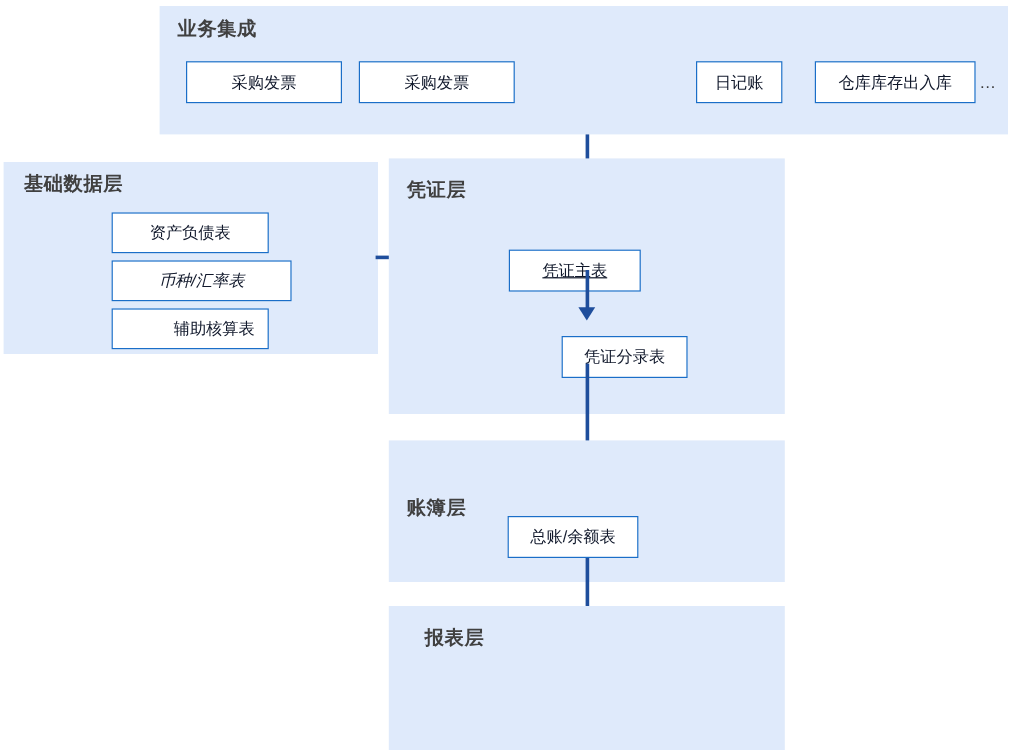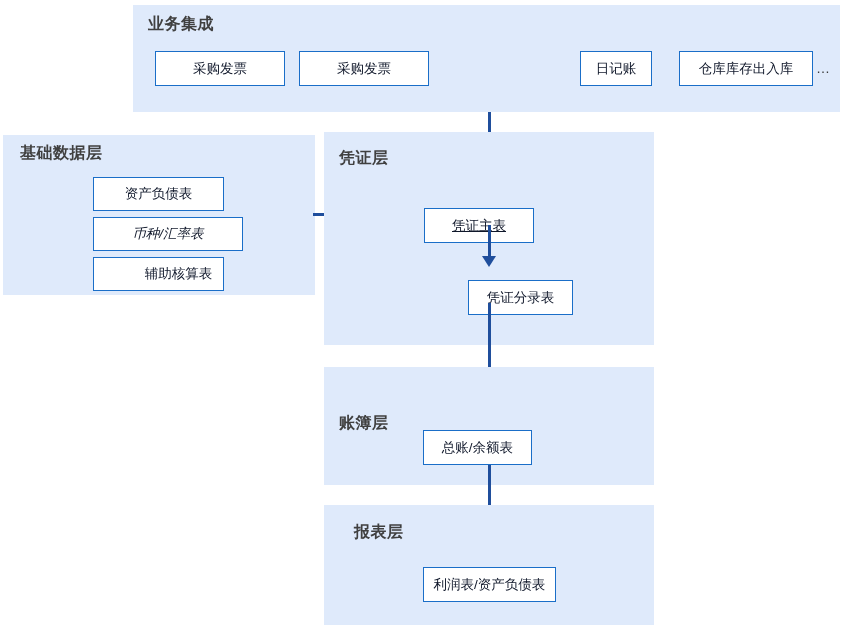--- a/index.html
+++ b/index.html
@@ -119,15 +119,14 @@
   <div class="panel-title" style="left:339px; top:392px;margin-top:21px;">账簿层</div>
 
   <div class="node" style="left:423px; top:430px; width:109px; height:35px;">总账/余额表</div>
 
   <div class="vline" style="left:488px; top:465px; height:94px;"></div>
   <div class="arrow-down" style="left:482px; top:558px;"></div>
 
   <div class="panel" style="left:324px; top:505px; width:330px; height:120px;"></div>
   <div class="panel-title" style="left:354px; top:522px;">报表层</div>
 
-  <div class="node" style="left:423px; top:567px; width:133px; height:35px;">利润表/资产负债表</div>
 
 </div>
 
 </body></html>

